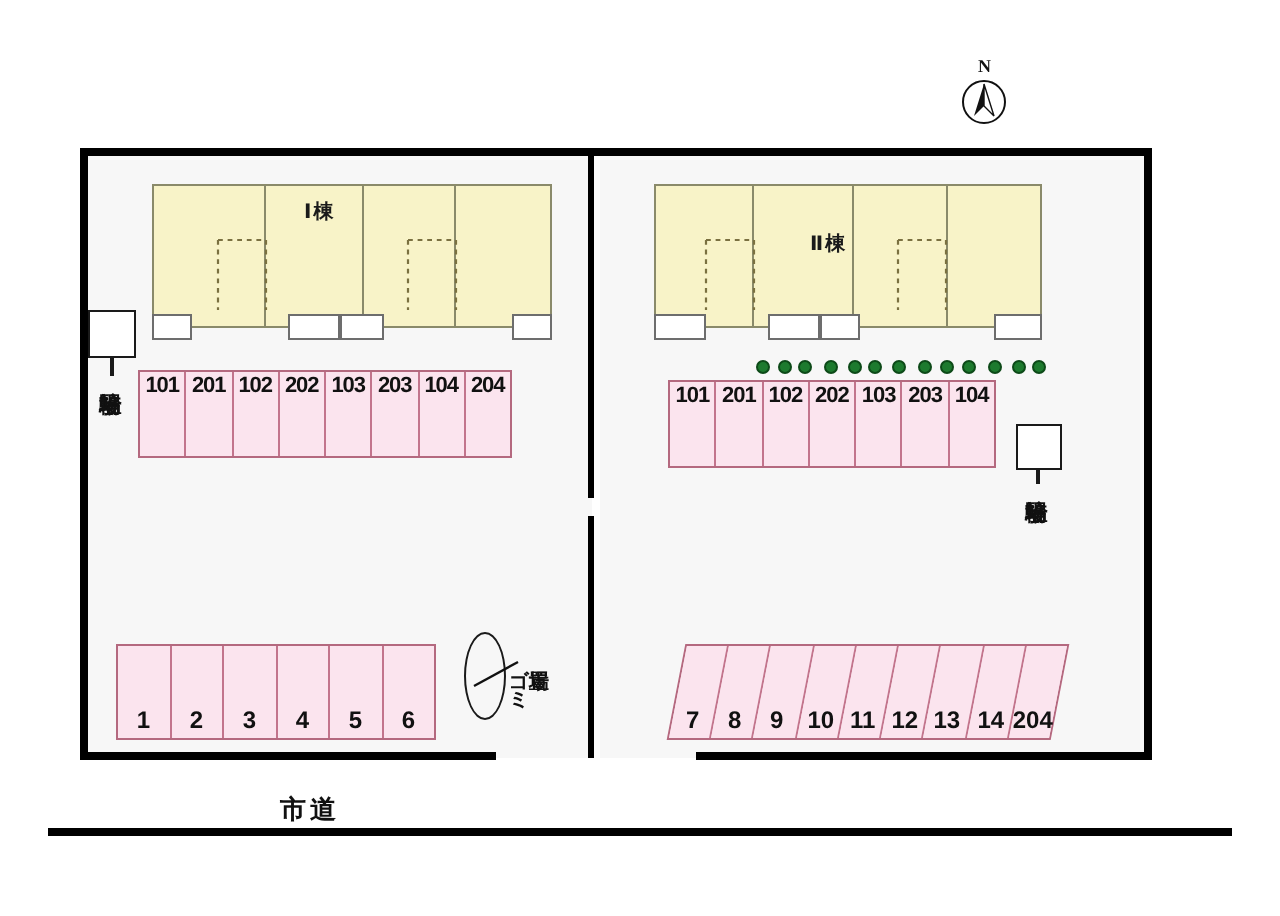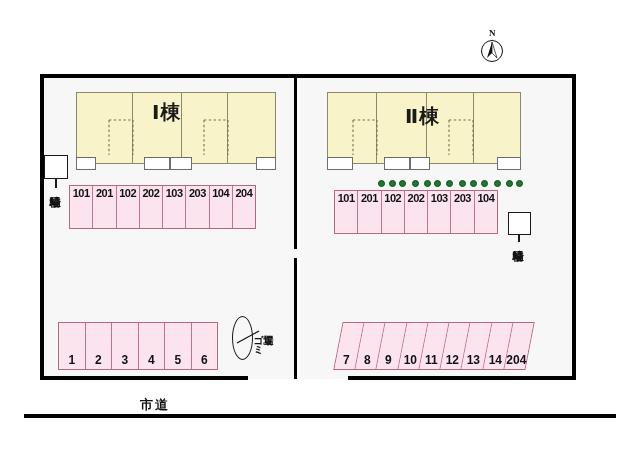--- a/index.html
+++ b/index.html
@@ -37,21 +37,21 @@
     position:absolute;top:0;bottom:0;width:1px;background:#8a8a6a;
   }
   .notch{
     position:absolute;
     background:#ffffff;
     border:1px solid #6d6d6d;
     box-sizing:border-box;
   }
   .bldg-label{
     position:absolute;
-    font-size:20px;
+    font-size:10px;
     font-weight:bold;
     color:#1a1a1a;
     letter-spacing:1px;
     white-space:nowrap;
     font-family:"DejaVu Sans","Liberation Sans",sans-serif;
   }
 
   
   .stall-row{
     position:absolute;
@@ -228,21 +228,21 @@
     <div class="bldg-div" style="left:145px;"></div>
   </div>
   <svg class="abs" style="left:327px;top:92px;width:194px;height:78px;" viewBox="0 0 194 78">
     <path d="M26 28 L26 63 M26 28 L50 28 L50 63" fill="none" stroke="#7a7040" stroke-width="1.1" stroke-dasharray="2.4,2.4"></path>
     <path d="M122 28 L122 63 M122 28 L146 28 L146 63" fill="none" stroke="#7a7040" stroke-width="1.1" stroke-dasharray="2.4,2.4"></path>
   </svg>
   <div class="notch" style="left:327px;top:157px;width:26px;height:13px;"></div>
   <div class="notch" style="left:384px;top:157px;width:26px;height:13px;"></div>
   <div class="notch" style="left:410px;top:157px;width:20px;height:13px;"></div>
   <div class="notch" style="left:497px;top:157px;width:24px;height:13px;"></div>
-  <div class="bldg-label" style="left:405px;top:103px;">Ⅱ棟</div>
+  <div class="bldg-label" style="left:405px;top:115px;">Ⅱ棟</div>
 
   <div>
     <div class="shrub abs" style="left:378px;top:180px;"></div>
     <div class="shrub abs" style="left:389px;top:180px;"></div>
     <div class="shrub abs" style="left:399px;top:180px;"></div>
     <div class="shrub abs" style="left:412px;top:180px;"></div>
     <div class="shrub abs" style="left:424px;top:180px;"></div>
     <div class="shrub abs" style="left:434px;top:180px;"></div>
     <div class="shrub abs" style="left:446px;top:180px;"></div>
     <div class="shrub abs" style="left:459px;top:180px;"></div>

